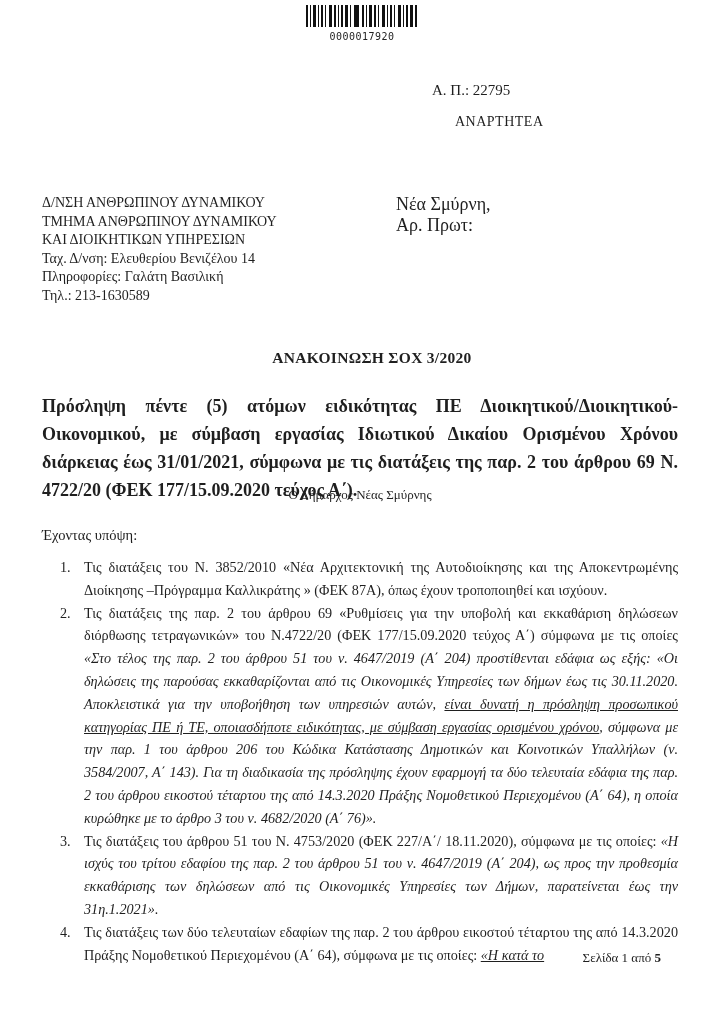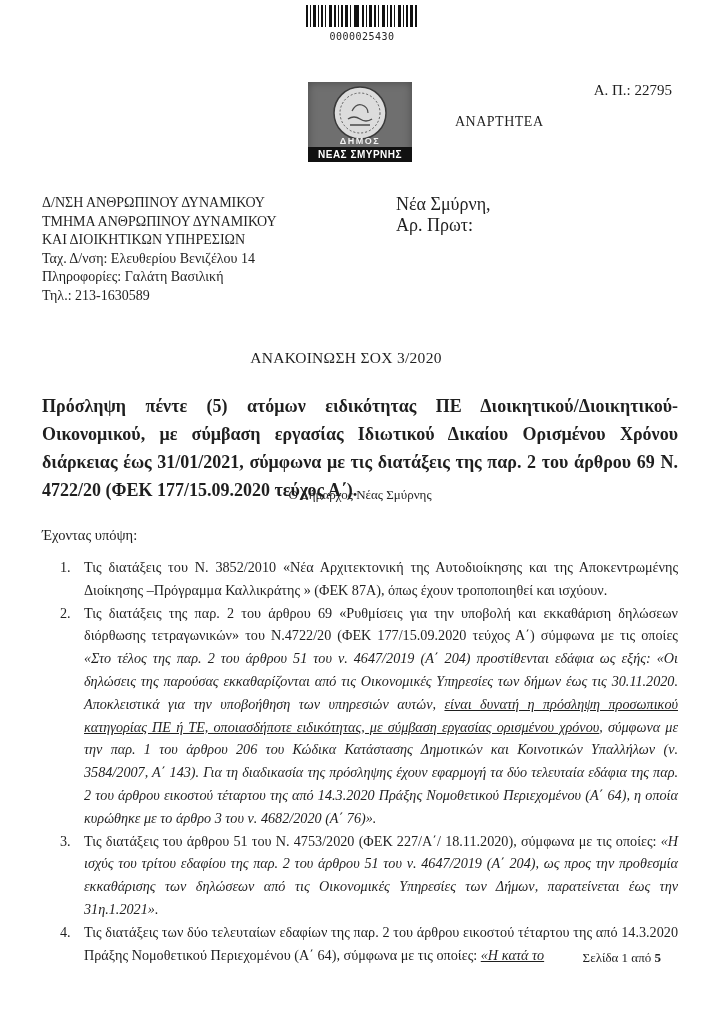--- a/index.html
+++ b/index.html
@@ -13,34 +13,34 @@
     color: #1f1f1f;
     overflow: hidden;
   }
   
   .barcode-wrap { position: absolute; top: 5px; left: 302px; width: 120px; text-align: center; }
   .barcode-num { font-family: "DejaVu Sans Mono", monospace; font-size: 10px; color: #222; letter-spacing: 0.5px; }
   
   .hdr-line { position: absolute; top: 56px; left: 256px; white-space: nowrap; font-size: 15px; }
   .hdr-republic { font-weight: bold; letter-spacing: 0.3px; }
   .hdr-placedate { font-weight: normal; }
-  .hdr-protocol { position: absolute; top: 82px; left: 432px; width: 240px; text-align: right; font-size: 15px; }
+  .hdr-protocol { position: absolute; top: 82px; left: 432px; width: 240px; font-size: 15px; }
   .hdr-anartitea { position: absolute; top: 114px; left: 455px; font-size: 14px; letter-spacing: 0.5px; }
   
   .logo { position: absolute; top: 82px; left: 308px; width: 104px; height: 80px; background: #6f6f6f; box-shadow: inset 0 0 8px rgba(0,0,0,.35); }
   .logo-seal { position: absolute; top: 3px; left: 24px; width: 56px; height: 56px; }
   .logo-dimos { position: absolute; bottom: 16px; left: 0; width: 100%; text-align: center; color: #f2f2f2; font-family: "Liberation Sans", sans-serif; font-size: 9px; font-weight: bold; letter-spacing: 1.5px; }
   .logo-band { position: absolute; bottom: 0; left: 0; width: 100%; height: 15px; background: #111; color: #fff; font-family: "Liberation Sans", sans-serif; font-size: 10px; font-weight: bold; text-align: center; line-height: 15px; letter-spacing: 0.5px; }
   
   .contact { position: absolute; top: 194px; left: 42px; width: 340px; font-size: 14px; line-height: 18.5px; }
   .contact .line { white-space: nowrap; }
   .email-link { color: #1f1f1f; text-decoration: underline; }
   .refblock { position: absolute; top: 194px; left: 396px; font-size: 18px; line-height: 21px; }
   
-  .doc-title { position: absolute; top: 349px; left: 28px; width: 636px; text-align: center; font-size: 15.5px; font-weight: normal; letter-spacing: 0.3px; }
+  .doc-title { position: absolute; top: 349px; left: 54px; width: 636px; text-align: center; font-size: 15.5px; font-weight: bold; letter-spacing: 0.3px; }
   .summary { position: absolute; top: 392px; left: 42px; width: 636px; font-size: 18px; font-weight: bold; line-height: 28px; text-align: justify; }
   .mayor { position: absolute; top: 487px; left: 42px; width: 636px; text-align: center; font-size: 13px; font-weight: normal; }
   .having { position: absolute; top: 527px; left: 42px; font-size: 14.5px; }
   
   .list { position: absolute; top: 556px; left: 56px; width: 622px; font-size: 14.2px; line-height: 22.8px; }
   .li { display: flex; align-items: flex-start; }
   .li-num { width: 28px; flex: 0 0 28px; text-align: left; padding-left: 4px; }
   .li-body { flex: 1 1 auto; text-align: justify; }
   .it { font-style: italic; }
   .ul { text-decoration: underline; }
@@ -78,37 +78,26 @@
           <rect x="81" y="0" width="1" height="22"></rect>
         <rect x="84" y="0" width="2" height="22"></rect>
           <rect x="88" y="0" width="1" height="22"></rect>
         <rect x="92" y="0" width="3" height="22"></rect>
           <rect x="97" y="0" width="1" height="22"></rect>
         <rect x="100" y="0" width="2" height="22"></rect>
           <rect x="104" y="0" width="3" height="22"></rect>
         <rect x="109" y="0" width="2" height="22"></rect>
       </g>
     </svg>
-    <div class="barcode-num">0000025430</div>
+    <div class="barcode-num">0000017920</div>
   </div>
 
   <div class="hdr-protocol">Α. Π.: 22795</div>
   <div class="hdr-anartitea">ΑΝΑΡΤΗΤΕΑ</div>
 
-  <div class="logo">
-    <svg class="logo-seal" viewBox="0 0 56 56">
-      <circle cx="28" cy="28" r="26" fill="#dcdcdc" stroke="#3a3a3a" stroke-width="1.5"></circle>
-      <circle cx="28" cy="28" r="20" fill="none" stroke="#5a5a5a" stroke-width="1" stroke-dasharray="2,2"></circle>
-      <path d="M16 34 q6 -4 12 0 q6 4 12 0" fill="none" stroke="#4a4a4a" stroke-width="1.5"></path>
-      <path d="M20 26 q4 -8 10 -6 q6 2 6 8" fill="none" stroke="#4a4a4a" stroke-width="1.2"></path>
-      <line x1="18" y1="40" x2="38" y2="40" stroke="#4a4a4a" stroke-width="1.5"></line>
-    </svg>
-    <div class="logo-dimos">ΔΗΜΟΣ</div>
-    <div class="logo-band">ΝΕΑΣ ΣΜΥΡΝΗΣ</div>
-  </div>
 
   <div class="contact">
     <div class="line">Δ/ΝΣΗ ΑΝΘΡΩΠΙΝΟΥ ΔΥΝΑΜΙΚΟΥ</div>
     <div class="line">ΤΜΗΜΑ  ΑΝΘΡΩΠΙΝΟΥ ΔΥΝΑΜΙΚΟΥ</div>
     <div class="line">ΚΑΙ ΔΙΟΙΚΗΤΙΚΩΝ ΥΠΗΡΕΣΙΩΝ</div>
     <div class="line">Ταχ. Δ/νση: Ελευθερίου Βενιζέλου 14</div>
     <div class="line">Πληροφορίες: Γαλάτη Βασιλική</div>
     <div class="line">Τηλ.: 213-1630589</div>
   </div>
 

